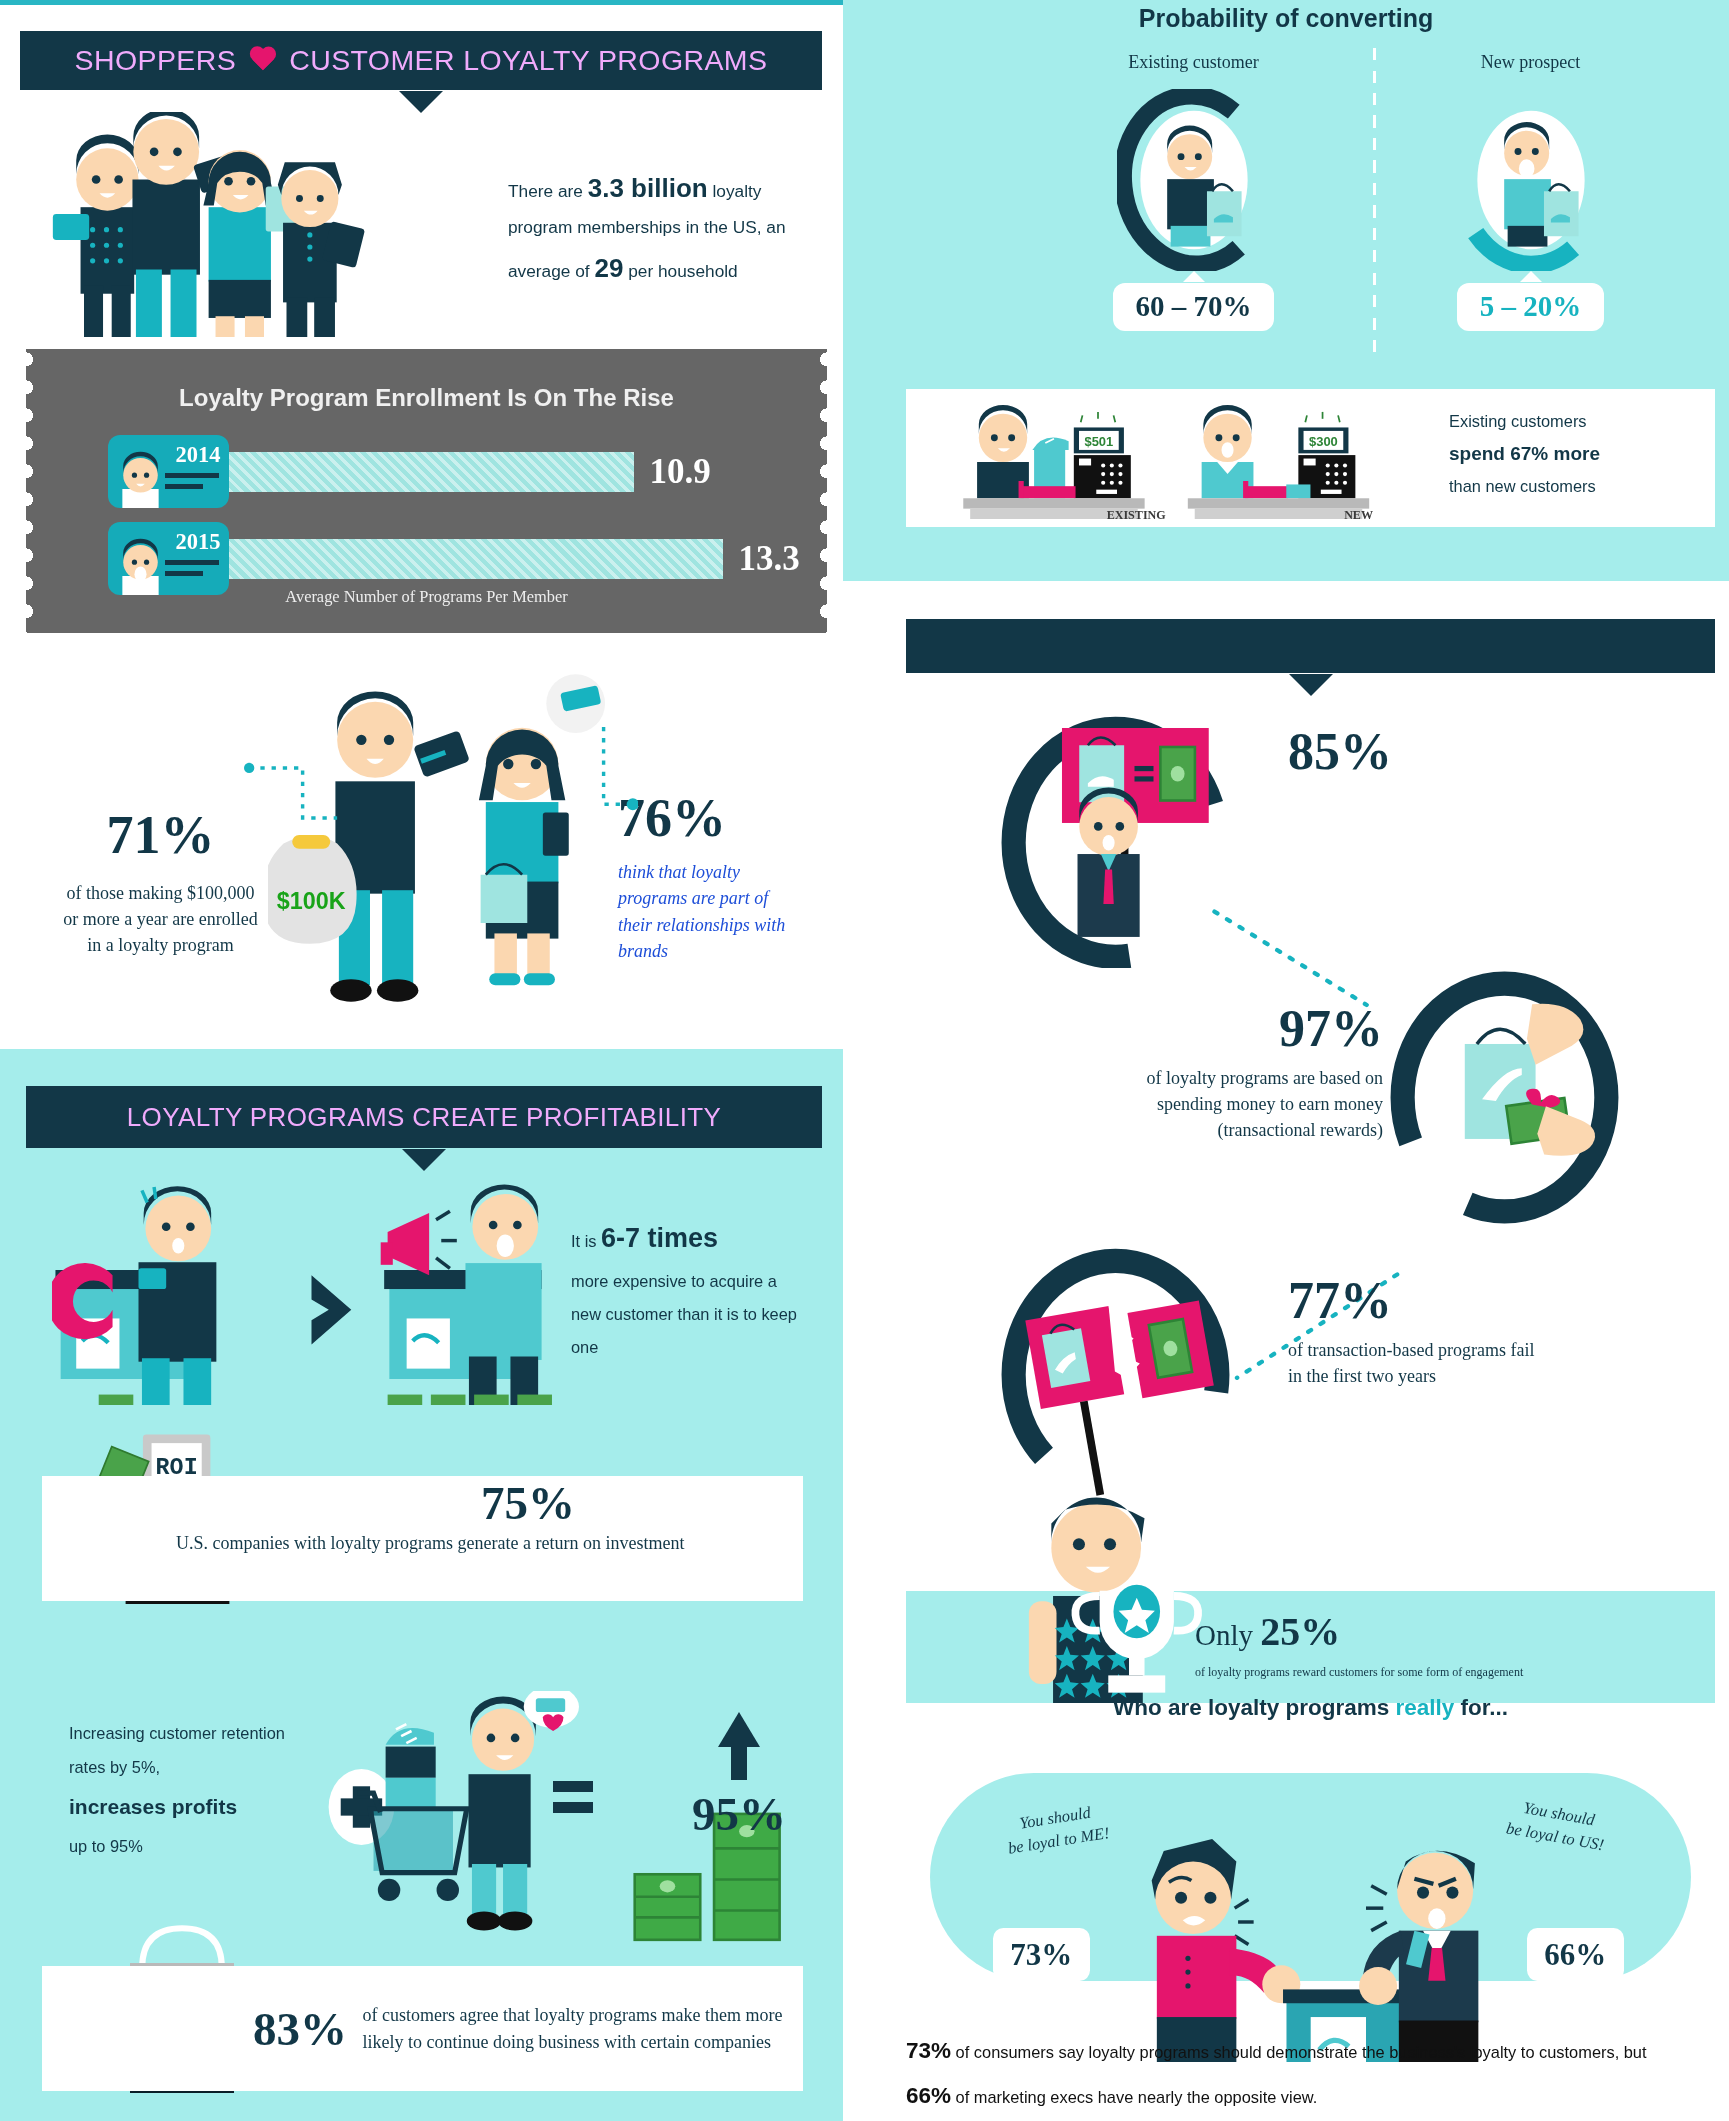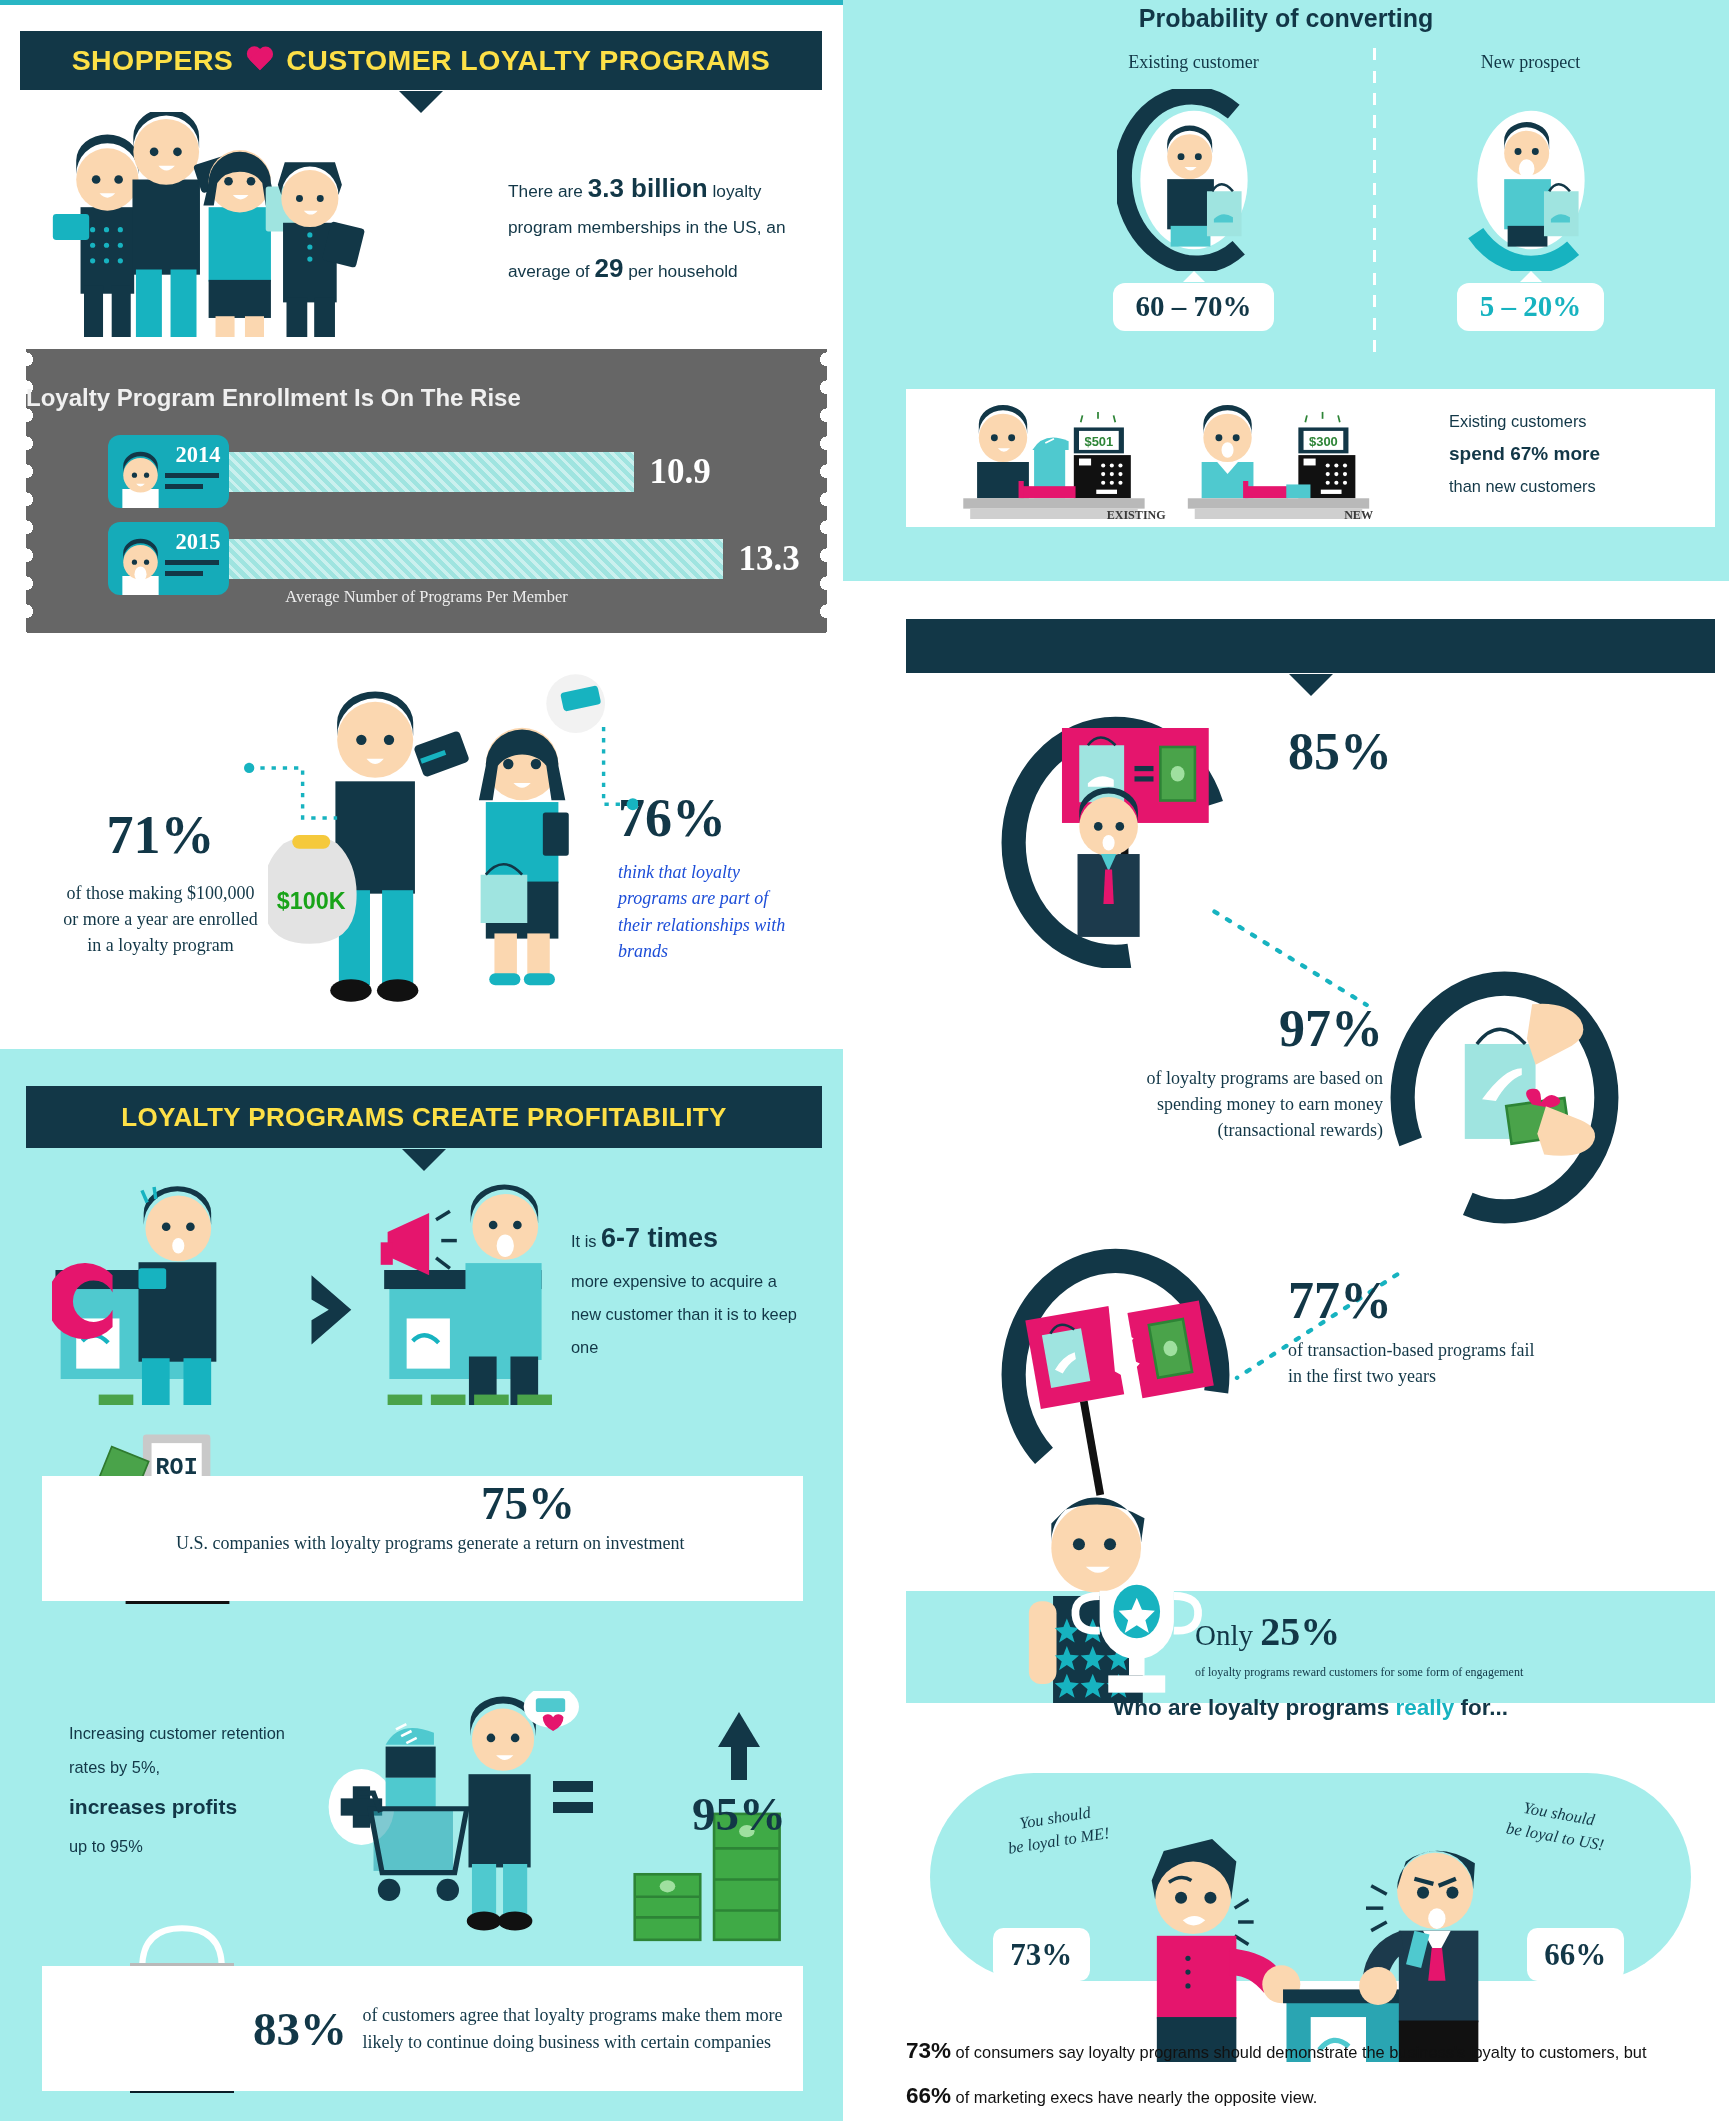--- a/index.html
+++ b/index.html
@@ -11,21 +11,21 @@
     overflow: hidden;
   }
 
   
   #topbar-teal { position:absolute; left:0; top:0; width:843px; height:5.2px; background:#29b6c4; }
   #panel-topright { position:absolute; left:843px; top:0; width:886px; height:581px; background:#a5edeb; }
   #panel-profit   { position:absolute; left:0;  top:1049px; width:843px; height:1072px; background:#a5edeb; }
 
   
   .ribbon { position:absolute; background:#123747; display:flex; align-items:center; justify-content:center; }
-  .ribbon .rlabel { color:#fde047; font-weight:bold; letter-spacing:0.4px; white-space:nowrap; display:flex; align-items:center; gap:12px;text-align:right; }
+  .ribbon .rlabel { color:#f0abfc; font-weight:normal; letter-spacing:0.4px; white-space:nowrap; display:flex; align-items:center; gap:12px;text-align:right; }
   .ribbon .tail { position:absolute; bottom:-22.5px; left:50%; transform:translateX(-50%);
                   width:0; height:0; border-left:22.5px solid transparent; border-right:22.5px solid transparent;
                   border-top:22.5px solid #123747; }
   .heart { width:29px; height:27px; position:relative; display:inline-block; }
   .heart:before, .heart:after { content:""; position:absolute; top:0; width:14.7px; height:23px; background:#e5156d; border-radius:14.7px 14.7px 0 0; }
   .heart:before { left:14.7px; transform:rotate(-45deg); transform-origin:0 100%; }
   .heart:after  { left:0;    transform:rotate(45deg);  transform-origin:100% 100%; }
 
   #ribbon-shoppers { left:20px; top:31px; width:802px; height:59px; font-size:28.5px; }
   #ribbon-profit   { left:26px; top:1086px; width:796px; height:62px; font-size:26px; }
@@ -39,21 +39,21 @@
 
   
   #enroll-card { position:absolute; left:26px; top:349px; width:801px; height:284px; background:#666666; }
   #enroll-card:before, #enroll-card:after{
      content:""; position:absolute; top:0; width:14px; height:100%;
      background-image: radial-gradient(circle at 0 10.4px, #fff 7px, transparent 7px);
      background-size:14px 28px; background-repeat:repeat-y;
   }
   #enroll-card:before { left:0; }
   #enroll-card:after  { right:0; transform:scaleX(-1); }
-  #enroll-title { position:absolute; left:0; top:35px; width:100%; color:#f0f0f0; font-size:24px; font-weight:bold; }
+  #enroll-title { position:absolute; left:0; top:35px; width:100%; text-align:center; color:#f0f0f0; font-size:24px; font-weight:bold; }
   .bar-row { position:absolute; left:82px; height:73px; display:flex; align-items:center; }
   .year-chip { width:121px; height:73px; background:#15abb9; border-radius:12px; position:relative; display:flex; align-items:flex-start; justify-content:flex-end; padding:7px 8.6px 0 0; }
   .year-chip .yr { color:#fff; font-weight:bold; font-size:22.5px; font-family:"Liberation Serif",serif; }
   .chip-face { position:absolute; left:8.6px; bottom:0; width:47px; height:57px; }
   .chip-lines { position:absolute; right:10.4px; bottom:19px; width:54px; }
   .chip-lines i { display:block; height:5.2px; background:#123747; margin-top:6px; }
   .bar { height:40px; background:#9fe4e0; background-image:repeating-linear-gradient(45deg, rgba(255,255,255,.45) 0 3.5px, transparent 3.5px 7.8px); }
   .barval { color:#fff; font-family:"Liberation Serif",serif; font-weight:bold; font-size:35px; margin-left:15.6px; }
   #enroll-sub { position:absolute; left:0; bottom:26px; width:100%; text-align:center; color:#eee; font-size:16.4px; font-family:"Liberation Serif",serif; }
 

